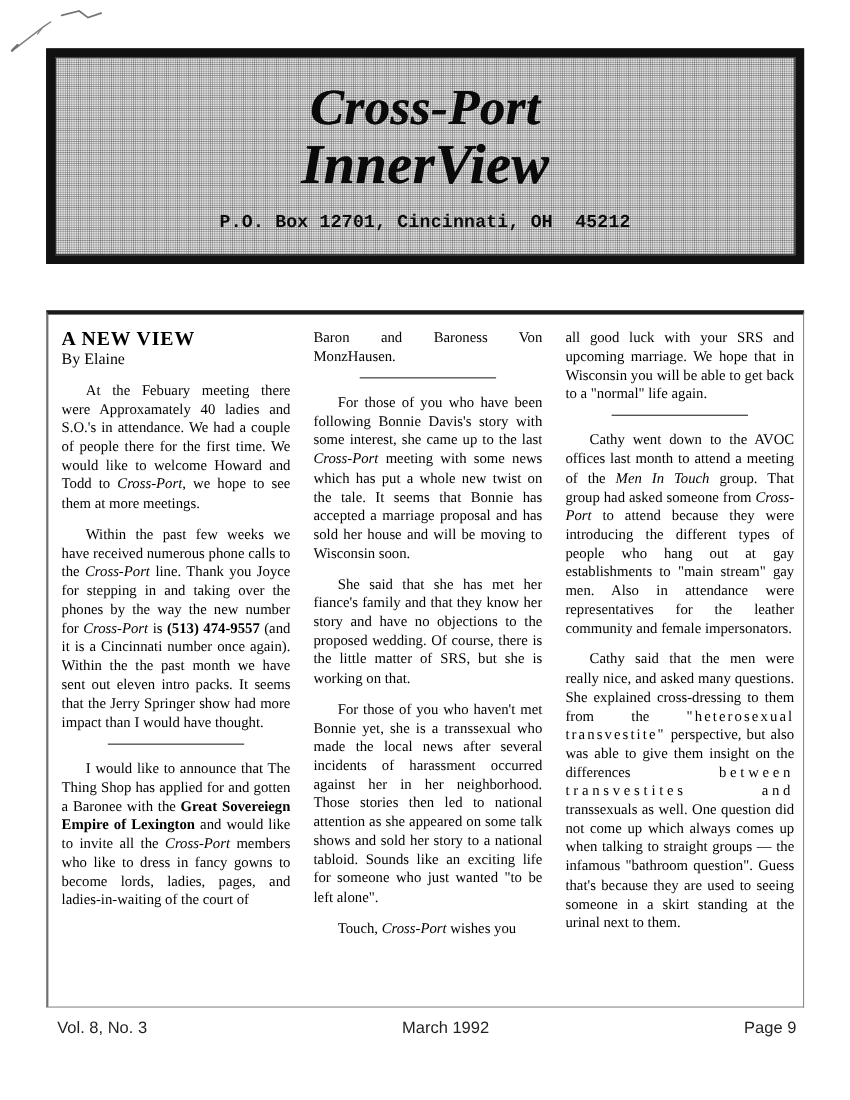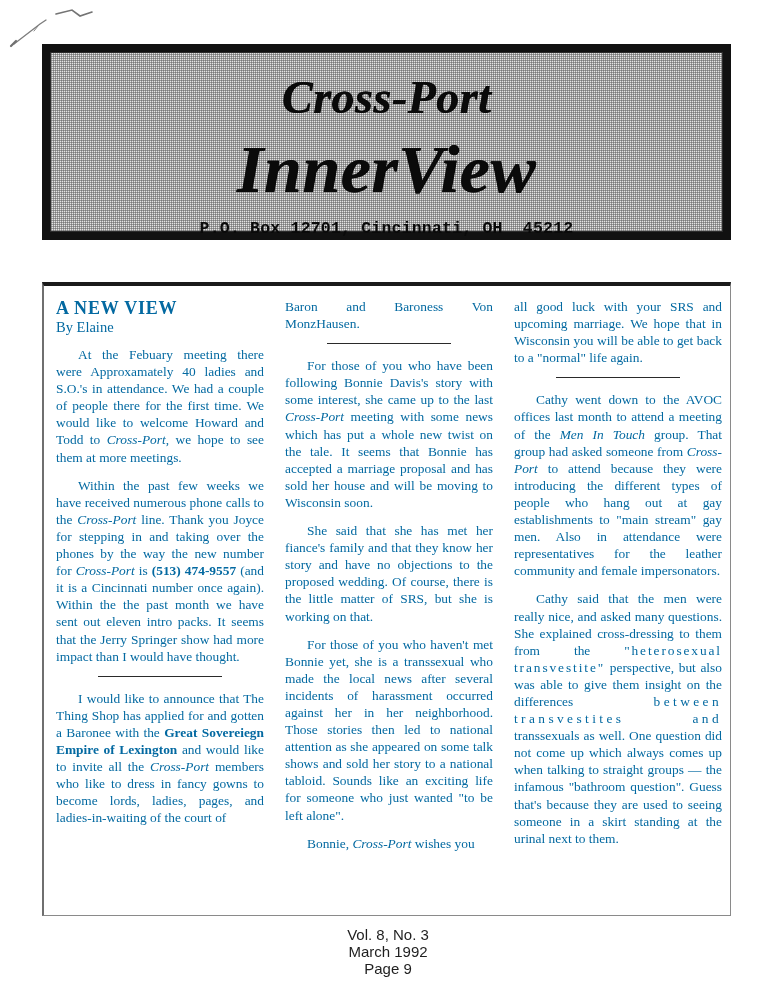--- a/index.html
+++ b/index.html
@@ -64,22 +64,22 @@
     line-height: 1;
     white-space: nowrap;
     text-shadow: 0.5px 0 0 #0a0a0a;
   }
   .mast-line1 {
     font-size: 46px;
     margin-top: 22px;
     letter-spacing: 0.5px;
   }
   .mast-line2 {
-    font-size: 68px;
-    margin-top: 14px;
+    font-size: 51px;
+    margin-top: 4px;
     letter-spacing: 0.5px;
   }
   .mast-address {
     font-family: Liberation Mono, monospace;
     font-weight: bold;
     font-size: 16.5px;
     letter-spacing: 0.2px;
     color: #0a0a0a;
     margin-top: 16px;
     white-space: pre;
@@ -116,21 +116,21 @@
     display: flex;
     gap: 21px;
     height: 100%;
   }
   .col {
     width: 208px;
     flex: 0 0 208px;
     font-size: 13.4px;
     line-height: 17.1px;
     text-align: justify;
-    color: #0369a1;
+    color: #000000;
     overflow: hidden;
   }
   .col-1 { padding-top: 2px; }
   .col-2, .col-3 { padding-top: 2px; }
 
   h1.article-title {
     font-size: 18px;
     font-weight: bold;
     letter-spacing: 0.8px;
     margin: 0 0 1px 0;
@@ -170,21 +170,20 @@
     position: absolute;
     left: 52px;
     top: 926px;
     width: 672px;
     display: flex;
     justify-content: space-between;
     align-items: center;
     font-family: "Liberation Sans", "DejaVu Sans", sans-serif;
     font-size: 15px;
     color: #1f1f1f;
-    flex-direction: column;
   }
   .footer-center { text-align: right; }
 </style>
 </head>
 <body>
 
 <svg class="scan-artifacts" viewBox="0 0 190 60">
   <path d="M14 44 L40 24 L46 20" stroke="#4a4a4a" stroke-width="1.3" fill="none" stroke-linecap="round"></path>
   <path d="M11 46 L16 41" stroke="#3a3a3a" stroke-width="2.2" fill="none" stroke-linecap="round"></path>
   <path d="M56 14 L72 10 L80 16 L92 12" stroke="#3f3f3f" stroke-width="1.6" fill="none" stroke-linecap="round"></path>
@@ -221,21 +220,21 @@
       <p class="para noindent">Baron and Baroness Von MonzHausen.</p>
 
       <hr class="rule tight">
 
       <p class="para"><span>For those of you who have been following Bonnie Davis's story with some interest, she came up to  the last </span><i>Cross-Port</i><span> meeting with some news which has put a whole new twist on the tale.  It seems that Bonnie has accepted a marriage proposal and has sold her house and will be moving to Wisconsin soon.</span></p>
 
       <p class="para">She said that she has met her fiance's family and that they know her story and have no objections to the proposed wedding.  Of course, there is the little matter of SRS, but she is working on that.</p>
 
       <p class="para">For those of you who haven't met Bonnie yet, she is a transsexual who made the local news after several incidents of harassment occurred against her in her neighborhood.  Those stories then led to national attention as she appeared on some talk shows and sold her story to a national tabloid.  Sounds like an exciting life for someone who just wanted "to be left alone".</p>
 
-      <p class="para last"><span>Bonnie, </span><i>Cross-Port</i><span> wishes you</span></p>
+      <p class="para last"><span>Touch, </span><i>Cross-Port</i><span> wishes you</span></p>
     </div>
 
     <div class="col col-3">
       <p class="para noindent">all good luck with your SRS and upcoming marriage.  We hope that in Wisconsin you will be able to get back to a "normal" life again.</p>
 
       <hr class="rule tight">
 
       <p class="para"><span>Cathy went down to the AVOC offices last month to attend a meeting of the </span><i>Men In Touch</i><span> group.  That group had asked someone from </span><i>Cross-Port</i><span> to attend because they were introducing the different types of people who hang out at gay establishments to "main stream" gay men.  Also in attendance were representatives for the leather community and female impersonators.</span></p>
 
       <p class="para last"><span>Cathy said that the men were really nice, and asked many questions.  She explained cross-dressing to them from the </span><span class="spaced">"heterosexual transvestite"</span><span> perspective, but also was able to give them insight on the differences </span><span class="spaced2">between transvestites and</span><span> transsexuals as well.  One question did not come up which always comes up when talking to straight groups — the infamous "bathroom question".  Guess that's because they are used to seeing someone in a skirt standing at the urinal next to them.</span></p>

